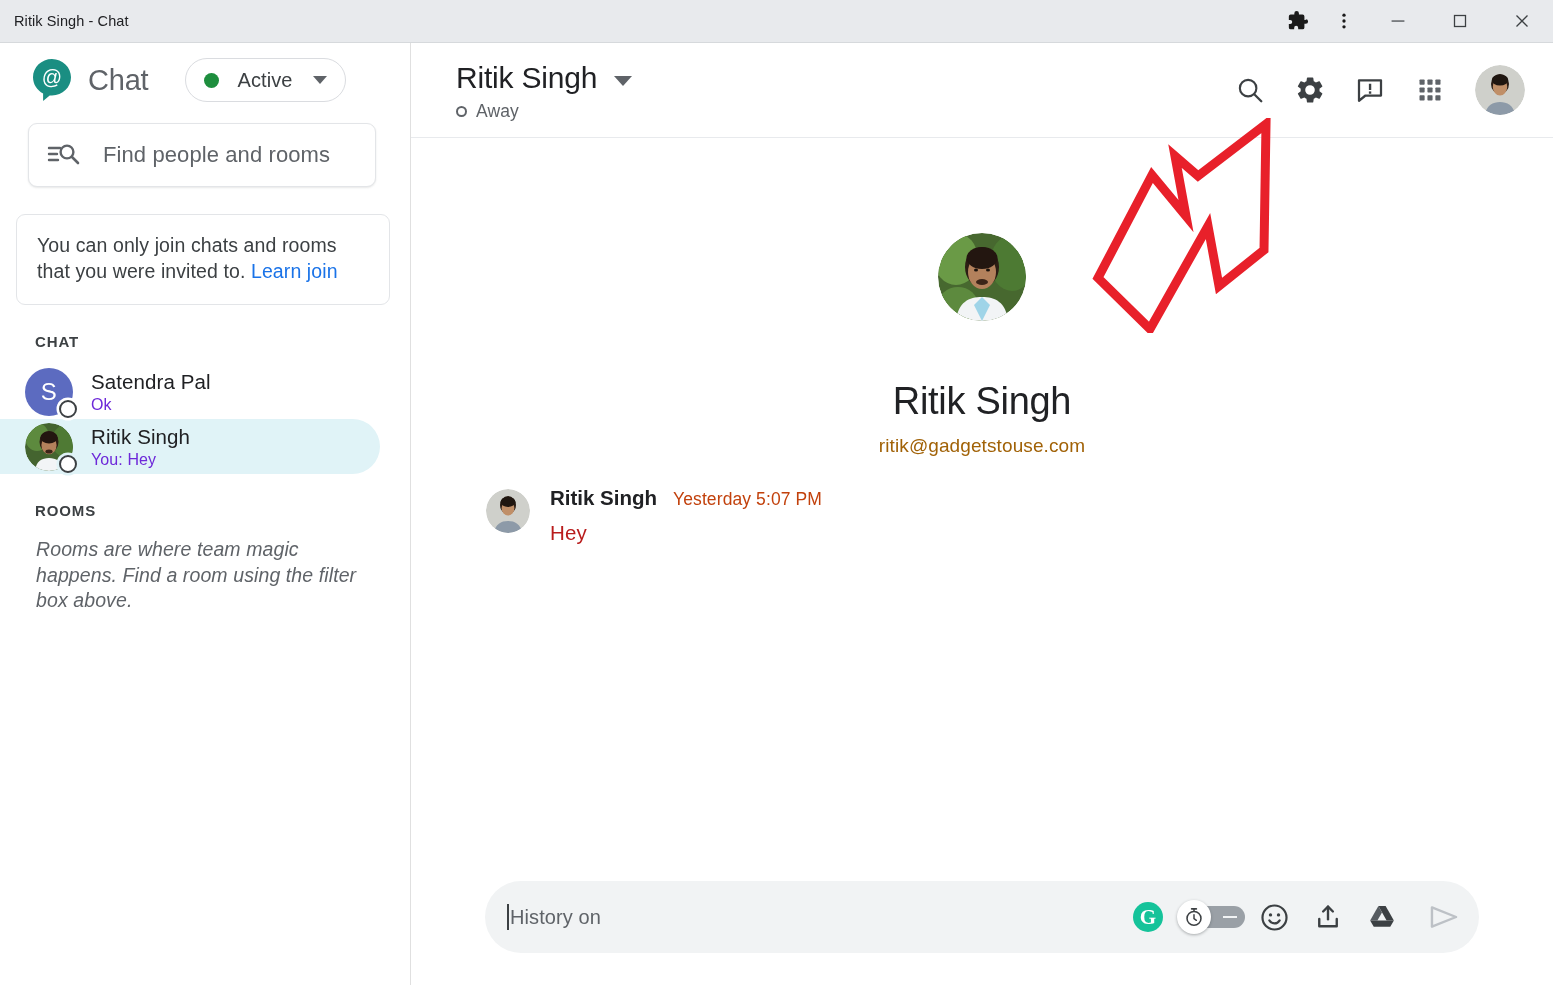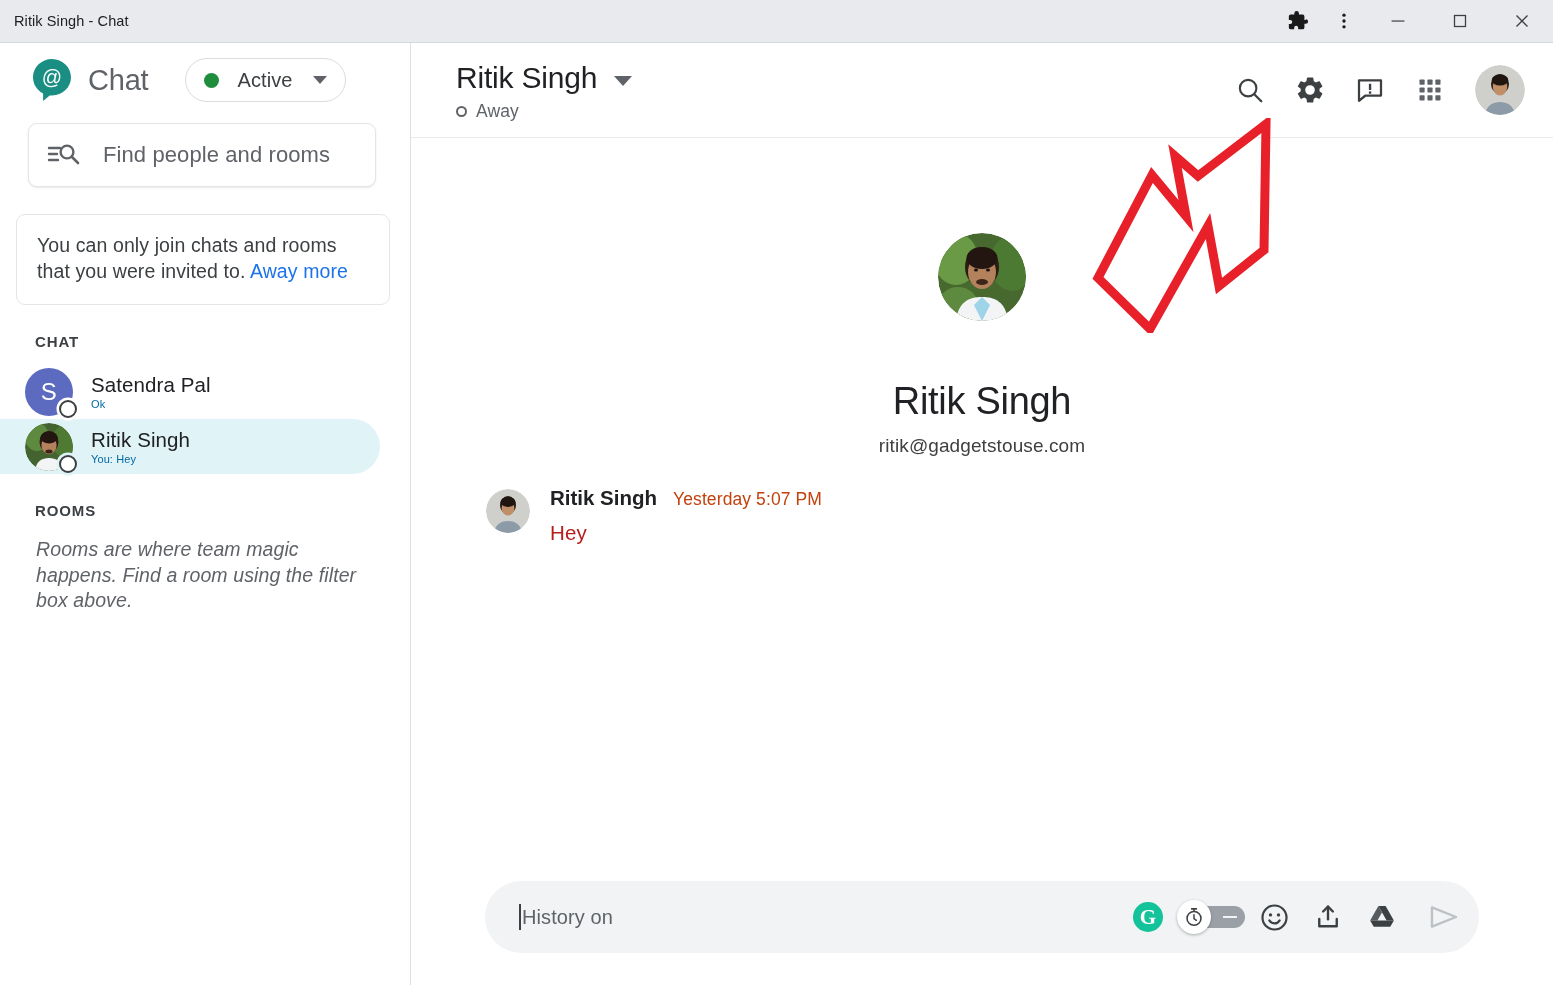--- a/index.html
+++ b/index.html
@@ -114,21 +114,21 @@
   }
   .presence {
     position: absolute; right: -4px; bottom: -2px;
     width: 18px; height: 18px; border-radius: 50%;
     border: 2.2px solid #3c4043; background: #fff;
     box-shadow: 0 0 0 2.5px #fff;
   }
   .conv-row.selected .presence { box-shadow: 0 0 0 2.5px #e0f3f7; }
   .conv-text { display: flex; flex-direction: column; justify-content: center; gap: 1px; }
   .conv-name { font-size: 20.5px; color: #202124; letter-spacing: .1px; line-height: 1.2; }
-  .conv-snippet { font-size: 11px; color: #0369a1; letter-spacing: .1px; line-height: 1.2; }
+  .conv-snippet { font-size: 16px; color: #6d28d9; letter-spacing: .1px; line-height: 1.2; }
 
   .rooms-empty {
     margin: 18px 34px 0 36px;
     font-size: 19.5px; font-style: italic; color: #5f6368;
     line-height: 1.3; letter-spacing: .1px;
   }
 
   
   .main {
     position: absolute; top: 43px; left: 411px;
@@ -168,21 +168,21 @@
 
   
   .conv-body { position: relative; height: 847px; }
   .profile-block {
     padding-top: 95px; display: flex; flex-direction: column; align-items: center;
   }
   .profile-pic { width: 88px; height: 88px; border-radius: 50%; overflow: hidden; }
   .profile-name {
     margin-top: 59px; font-size: 38px; color: #202124; font-weight: 400; letter-spacing: -.3px;
   }
-  .profile-email { margin-top: 12px; font-size: 19px; color: #404040; letter-spacing: .1px; }
+  .profile-email { margin-top: 12px; font-size: 19px; color: #a16207; letter-spacing: .1px; }
 
   .day-divider {
     margin-top: 128px; text-align: center;
     font-size: 15.5px; font-weight: 700; color: #5f6368; letter-spacing: 1.1px;
   }
   .message {
     margin-top: 29px; padding-left: 75px;
     display: flex; gap: 20px; align-items: flex-start;
   }
   .msg-avatar { width: 44px; height: 44px; border-radius: 50%; overflow:hidden; flex:0 0 auto; margin-top:3px;}
@@ -193,21 +193,21 @@
 
   
   .composer {
     position: absolute; left: 74px; bottom: 32px;
     width: 994px; height: 72px;
     background: #f1f3f4; border-radius: 36px;
     display: flex; align-items: center; padding: 0 8px 0 22px;
   }
   .composer-input {
     flex: 1 1 auto; font-size: 20px; color: #5f6368;
-    letter-spacing: .1px; display: flex; align-items: center; margin-left: 12px;
+    letter-spacing: .1px; display: flex; align-items: center;
   }
   .caret-bar {
     display:inline-block; width: 2px; height: 26px; background: #3c4043; margin-right: 1px;
   }
   .composer-tools { display: flex; align-items: center; gap: 4px; }
   .tool-btn {
     width: 50px; height: 50px; border-radius: 50%;
     display: flex; align-items: center; justify-content: center; cursor: pointer;
   }
   .grammarly {
@@ -300,21 +300,21 @@
     <div class="search-box">
       <svg class="search-icon" viewBox="0 0 34 30">
         <path d="M2 8h11 M2 14h8 M2 20h9" stroke="#5f6368" stroke-width="2.4" fill="none" stroke-linecap="round"></path>
         <circle cx="20" cy="12" r="6.4" fill="none" stroke="#5f6368" stroke-width="2.4"></circle>
         <path d="M25 17l6 6" stroke="#5f6368" stroke-width="2.6" stroke-linecap="round"></path>
       </svg>
       <span class="search-placeholder">Find people and rooms</span>
     </div>
 
     <div class="notice">
-      <span>You can only join chats and rooms that you were invited to. </span><a href="#">Away more</a>
+      <span>You can only join chats and rooms that you were invited to. </span><a href="#">Learn join</a>
     </div>
 
     <div class="section-label">CHAT</div>
 
     <div class="conv-list">
 
       <div class="conv-row">
         <div class="avatar-wrap">
           <div class="avatar-initial">S</div>
           <span class="presence"></span>

